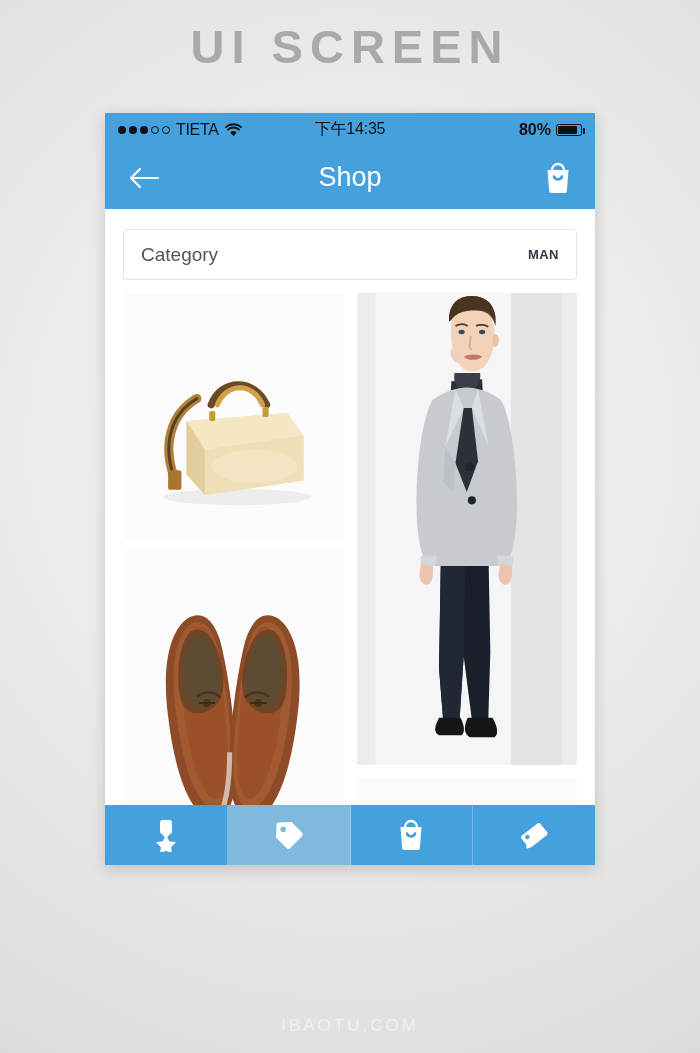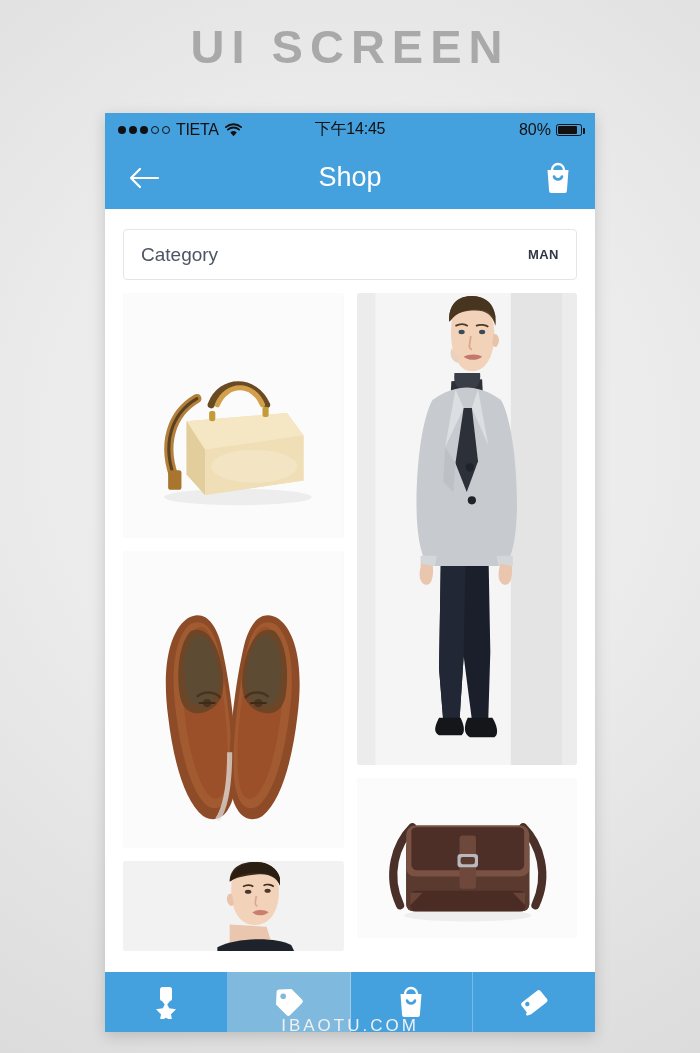--- a/index.html
+++ b/index.html
@@ -30,21 +30,21 @@
     text-align:center;
     font-size:17px; letter-spacing:3px;
     color:#f0f0f0;
     font-weight:normal;
   }
 
   
   .phone{
     position:absolute;
     left:105px; top:113px;
-    width:490px; height:919px;
+    width:490px; height:752px;
     background:#f97316;
     box-shadow:0 4px 14px rgba(0,0,0,0.17);
     overflow:hidden;
   }
 
   
   .statusbar{
     height:33px; background:#45a0de;
     display:flex; align-items:center;
     padding:0 13px;
@@ -55,21 +55,21 @@
   .dot{ width:8px; height:8px; border-radius:50%; background:#111; }
   .dot.hollow{ background:transparent; border:1.4px solid #111; }
   .sb-carrier{ font-size:16px; color:#111; margin-left:3px; letter-spacing:-0.3px; font-weight:500;}
   .wifi{ margin-left:3px; display:block; }
   .sb-center{
     position:absolute; left:0; width:100%; text-align:center;
     font-size:16px; color:#111; font-weight:500; letter-spacing:-0.2px;
     pointer-events:none;
   }
   .sb-right{ margin-left:auto; display:flex; align-items:center; gap:5px; position:relative; z-index:2;}
-  .sb-batt-pct{ font-size:16px; color:#111; font-weight:400; }
+  .sb-batt-pct{ font-size:16px; color:#111; font-weight:700; }
   .batt{ width:26px; height:12px; border:1.5px solid #111; border-radius:2.5px; position:relative; }
   .batt::after{ content:""; position:absolute; right:-4px; top:3px; width:2.5px; height:6px; background:#111; border-radius:0 1px 1px 0; }
   .batt-fill{ position:absolute; left:1px; top:1px; bottom:1px; width:80%; background:#111; border-radius:1px; }
 
   
   .navbar{
     height:63px; background:#45a0de;
     display:flex; align-items:center;
     padding:0 22px;
     position:relative;
@@ -160,21 +160,21 @@
       <span class="sb-carrier">TIETA</span>
       <span class="wifi">
         <svg width="17" height="14" viewBox="0 0 17 14">
           <path d="M8.5 13.2 L5.3 9.4 a5 5 0 0 1 6.4 0 Z" fill="#111"></path>
           <path d="M2.9 6.6 a8.4 8.4 0 0 1 11.2 0" stroke="#111" stroke-width="1.9" fill="none" stroke-linecap="round"></path>
           <path d="M0.9 4.1 a11.6 11.6 0 0 1 15.2 0" stroke="#111" stroke-width="1.9" fill="none" stroke-linecap="round"></path>
         </svg>
       </span>
     </div>
 
-    <div class="sb-center">下午14:45</div>
+    <div class="sb-center">下午14:35</div>
 
     <div class="sb-right">
       <span class="sb-batt-pct">80%</span>
       <span class="batt">
           <span class="batt-fill"></span>
         </span>
     </div>
   </div>
 
   <div class="navbar">

